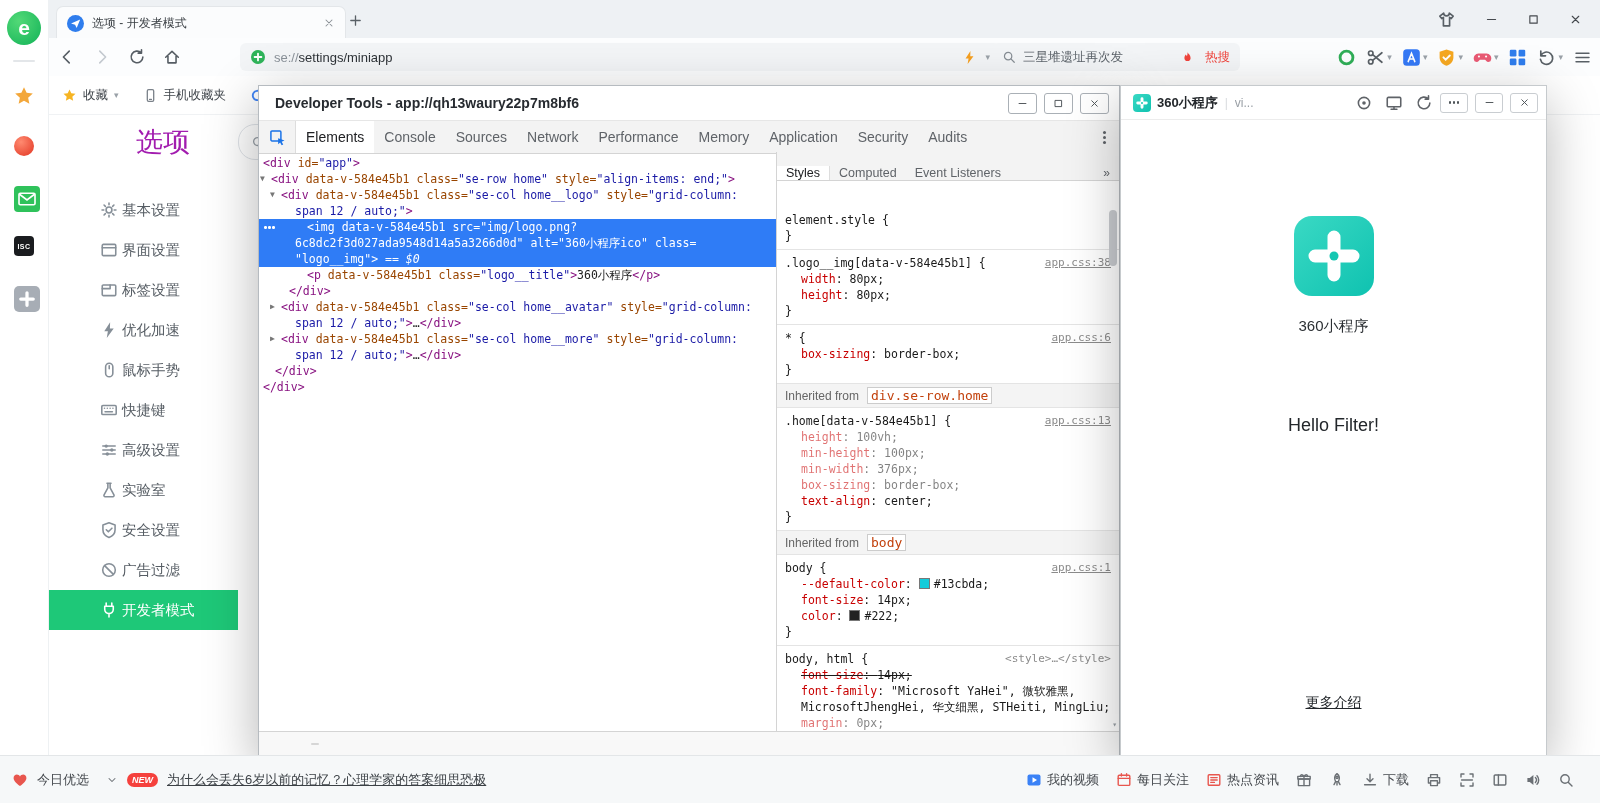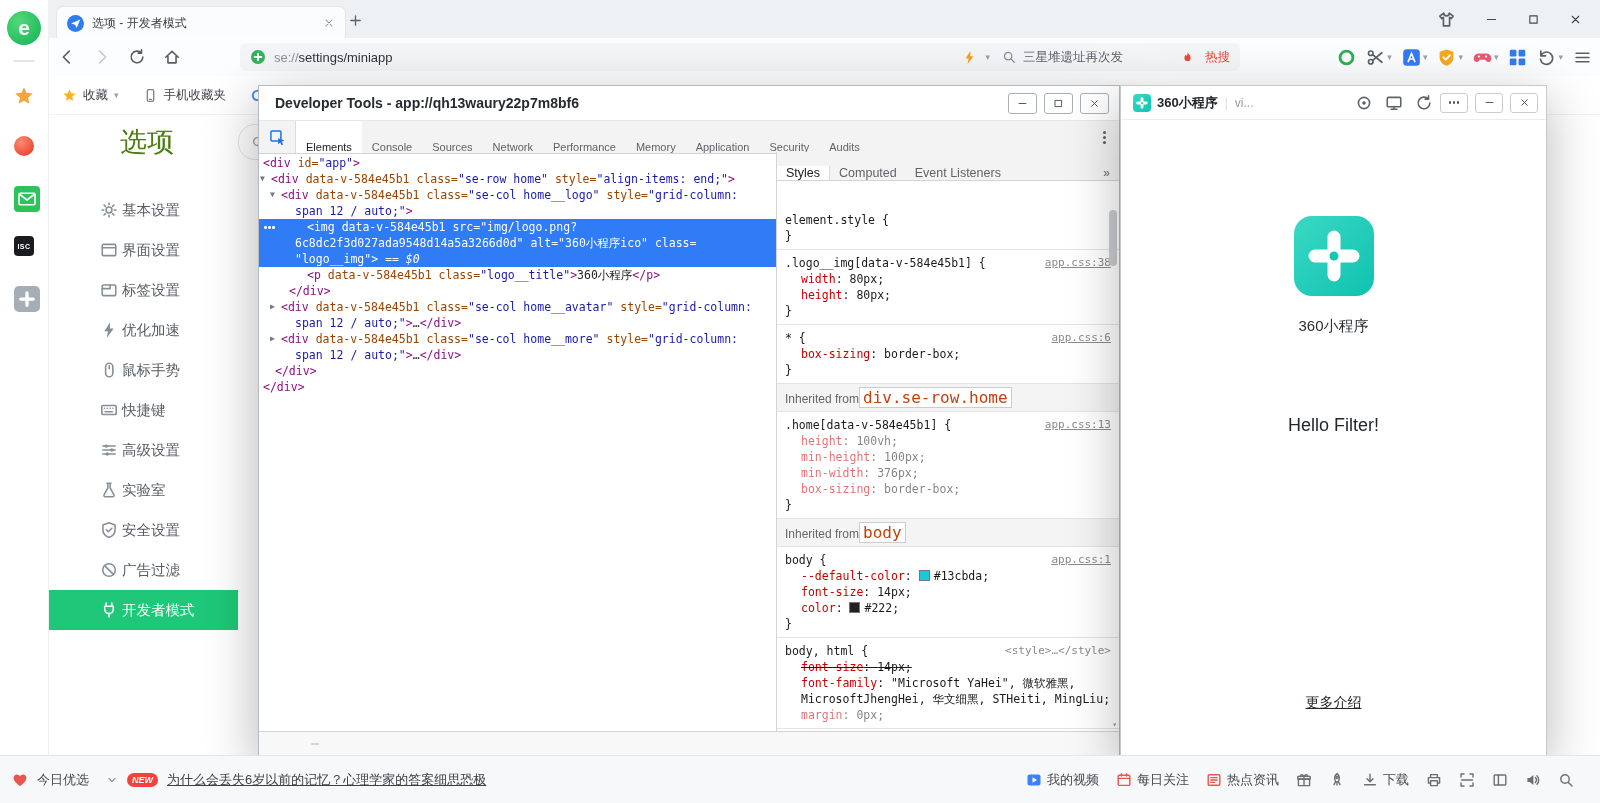--- a/index.html
+++ b/index.html
@@ -60,40 +60,40 @@
   
   .bookmarks{position:absolute;left:48px;top:76px;width:1552px;height:38px;background:#fff;border-bottom:1px solid #f0f2f4;display:flex;align-items:center;gap:24px;padding-left:14px;z-index:1}
   .bm{display:flex;align-items:center;gap:6px;font-size:12.5px;color:#40464c}
   .bm .icon{width:15px;height:15px;color:#7b828a}
   .bm.gold .icon{color:#f6b422}
   .bm .tcaret{display:none}
   .bm.hascaret .tcaret{display:inline}
 
   
   .settings{position:absolute;left:48px;top:114px;width:1552px;height:641px;background:#fff}
-  .set-title{position:absolute;left:72px;top:10px;font-size:27px;color:#4d7c0f}
+  .set-title{position:absolute;left:88px;top:10px;font-size:27px;color:#a21caf}
   .set-search{position:absolute;left:190px;top:10px;width:480px;height:34px;border:1px solid #dfe3e8;border-radius:17px;display:flex;align-items:center;padding:0 12px;gap:8px}
   .set-search .icon{width:15px;height:15px;color:#9aa1a8}
   .set-nav{position:absolute;left:0;top:76px;width:190px}
   .nav-item{height:40px;display:flex;align-items:center;gap:4px;padding-left:52px;font-size:14.5px;color:#565d64}
   .nav-item .icon{width:18px;height:18px;color:#868f98}
   .nav-item.active{background:#1ec878;color:#fff}
   .nav-item.active .icon{color:#fff}
 
   
   .devtools{position:absolute;left:258px;top:85px;width:860px;height:670px;background:#fff;border:1px solid #b6bbc0;box-shadow:0 14px 50px rgba(0,0,0,.30);z-index:10}
   .dt-title{height:34px;display:flex;align-items:center;padding:0 10px 0 16px;background:#fff}
   .dt-title .t{flex:1;font-size:14px;font-weight:bold;color:#272b30;white-space:nowrap;overflow:hidden}
   .wbtn{width:27px;height:19px;border:1px solid #aab0b6;border-radius:3px;margin-left:7px;display:flex;align-items:center;justify-content:center;color:#4e5458;background:#fff}
   .wbtn .icon{width:11px;height:11px}
   .dt-tabs{height:32px;background:#f3f3f3;border-top:1px solid #e6e6e6;border-bottom:1px solid #d4d4d4;display:flex;align-items:stretch}
   .dt-inspect{width:36px;display:flex;align-items:center;justify-content:center;border-right:1px solid #ddd;color:#1a73e8}
   .dt-inspect .icon{width:17px;height:17px}
   .dt-tabstrip{display:flex;align-items:stretch}
-  .dt-tab{padding:0 10px;display:flex;align-items:flex-end;font-size:11px;color:#5f6368;white-space:nowrap}
+  .dt-tab{padding:0 10px;display:flex;align-items:center;font-size:14px;color:#5f6368;white-space:nowrap}
   .dt-tab.active{background:#fff;color:#202124}
   .dt-more{margin-left:auto;display:flex;align-items:center;padding:0 13px}
   .vdots{width:3px;height:3px;border-radius:50%;background:#5f6368;box-shadow:0 -5px 0 #5f6368,0 5px 0 #5f6368}
   .dt-body{position:absolute;left:0;top:66px;right:0;bottom:24px;display:flex}
   .el-pane{width:517px;border-right:1px solid #d4d4d4;overflow:hidden;padding-top:3px;position:relative;font-family:"DejaVu Sans Mono",monospace}
   .crow{position:relative;font-size:11.5px;line-height:16px;white-space:pre;color:#222}
   .crow .ar{position:absolute;top:0;font-size:8px;color:#777;line-height:16px}
   .crow.sel{background:#2f7cf6}
   .crow.sel span{color:#fff}
   .gutdots{position:absolute;left:9px;top:7px;width:2.5px;height:2.5px;border-radius:50%;background:#fff;box-shadow:-4px 0 0 #fff,4px 0 0 #fff}
@@ -120,21 +120,21 @@
   .sline .slink{float:right;color:#8b8b8b;text-decoration:underline;font-size:11px}
   .sline .slink.plain{text-decoration:none}
   .prop{padding-left:16px}
   .prop .pn{color:#c80000}
   .prop .pv{color:#1a1a1a}
   .prop.faded{opacity:.55}
   .prop.struck{text-decoration:line-through}
   .exp{color:#888;font-size:9px}
   .sw{display:inline-block;width:9px;height:9px;border:1px solid #777;margin:0 4px -1px 0}
   .inh{background:#f4f4f4;border-bottom:1px solid #e4e4e4;padding:4px 8px;font-family:"Liberation Sans",sans-serif;font-size:12px;color:#666}
-  .chip{font-family:"DejaVu Sans Mono",monospace;font-size:16px;color:#c2410c;background:#fff;border:1px solid #ccc;padding:0 3px;margin-left:0}
+  .chip{font-family:"DejaVu Sans Mono",monospace;font-size:13px;color:#c2410c;background:#fff;border:1px solid #ccc;padding:0 3px;margin-left:8px}
   .sbar{position:absolute;right:2px;top:58px;width:8px;height:56px;background:#c9ccd0;border-radius:4px;z-index:2}
   .sbar-arrow{position:absolute;right:2px;bottom:3px;color:#9aa0a6;font-size:8px;z-index:2}
   .dt-crumbs{position:absolute;left:0;right:0;bottom:0;height:24px;border-top:1px solid #d4d4d4;background:#f8f8f8;display:flex;align-items:center;gap:14px;padding:0 10px;font-family:"DejaVu Sans Mono",monospace;font-size:11.5px}
   .crumb{color:#333}
   .crumb.accent{color:#c2410c}
   .crumb.selected{background:#d6d6d6;color:#222;padding:1px 4px;border-radius:2px}
 
   
   .miniapp{position:absolute;left:1120px;top:85px;width:425px;height:670px;background:#fff;border:1px solid #c6cacd;box-shadow:0 14px 50px rgba(0,0,0,.28);z-index:10}
   .ma-title{height:33px;display:flex;align-items:center;padding:0 8px 0 12px;border-bottom:1px solid #ececec}
@@ -650,20 +650,21 @@
               <div class="prop"><span class="pn">box-sizing</span>: <span class="pv">border-box;</span></div>
               <div>}</div>
             </div>
             <div class="inh"><span>Inherited from</span><span class="chip">div.se-row.home</span></div>
             <div class="sblock">
               <div class="sline"><span class="slink">app.css:13</span><span>.home[data-v-584e45b1] {</span></div>
               <div class="prop faded"><span class="pn">height</span>: <span class="pv">100vh;</span></div>
               <div class="prop faded"><span class="pn">min-height</span>: <span class="pv">100px;</span></div>
               <div class="prop faded"><span class="pn">min-width</span>: <span class="pv">376px;</span></div>
               <div class="prop faded"><span class="pn">box-sizing</span>: <span class="pv">border-box;</span></div>
+              <div class="prop"><span class="pn">text-align</span>: <span class="pv">center;</span></div>
               <div>}</div>
             </div>
             <div class="inh"><span>Inherited from</span><span class="chip">body</span></div>
             <div class="sblock">
               <div class="sline"><span class="slink">app.css:1</span><span>body {</span></div>
               <div class="prop"><span class="pn">--default-color</span>: <span class="sw" style="background: rgb(19, 203, 218);"></span><span class="pv">#13cbda;</span></div>
               <div class="prop"><span class="pn">font-size</span>: <span class="pv">14px;</span></div>
               <div class="prop"><span class="pn">color</span>: <span class="sw" style="background: rgb(34, 34, 34);"></span><span class="pv">#222;</span></div>
               <div>}</div>
             </div>

